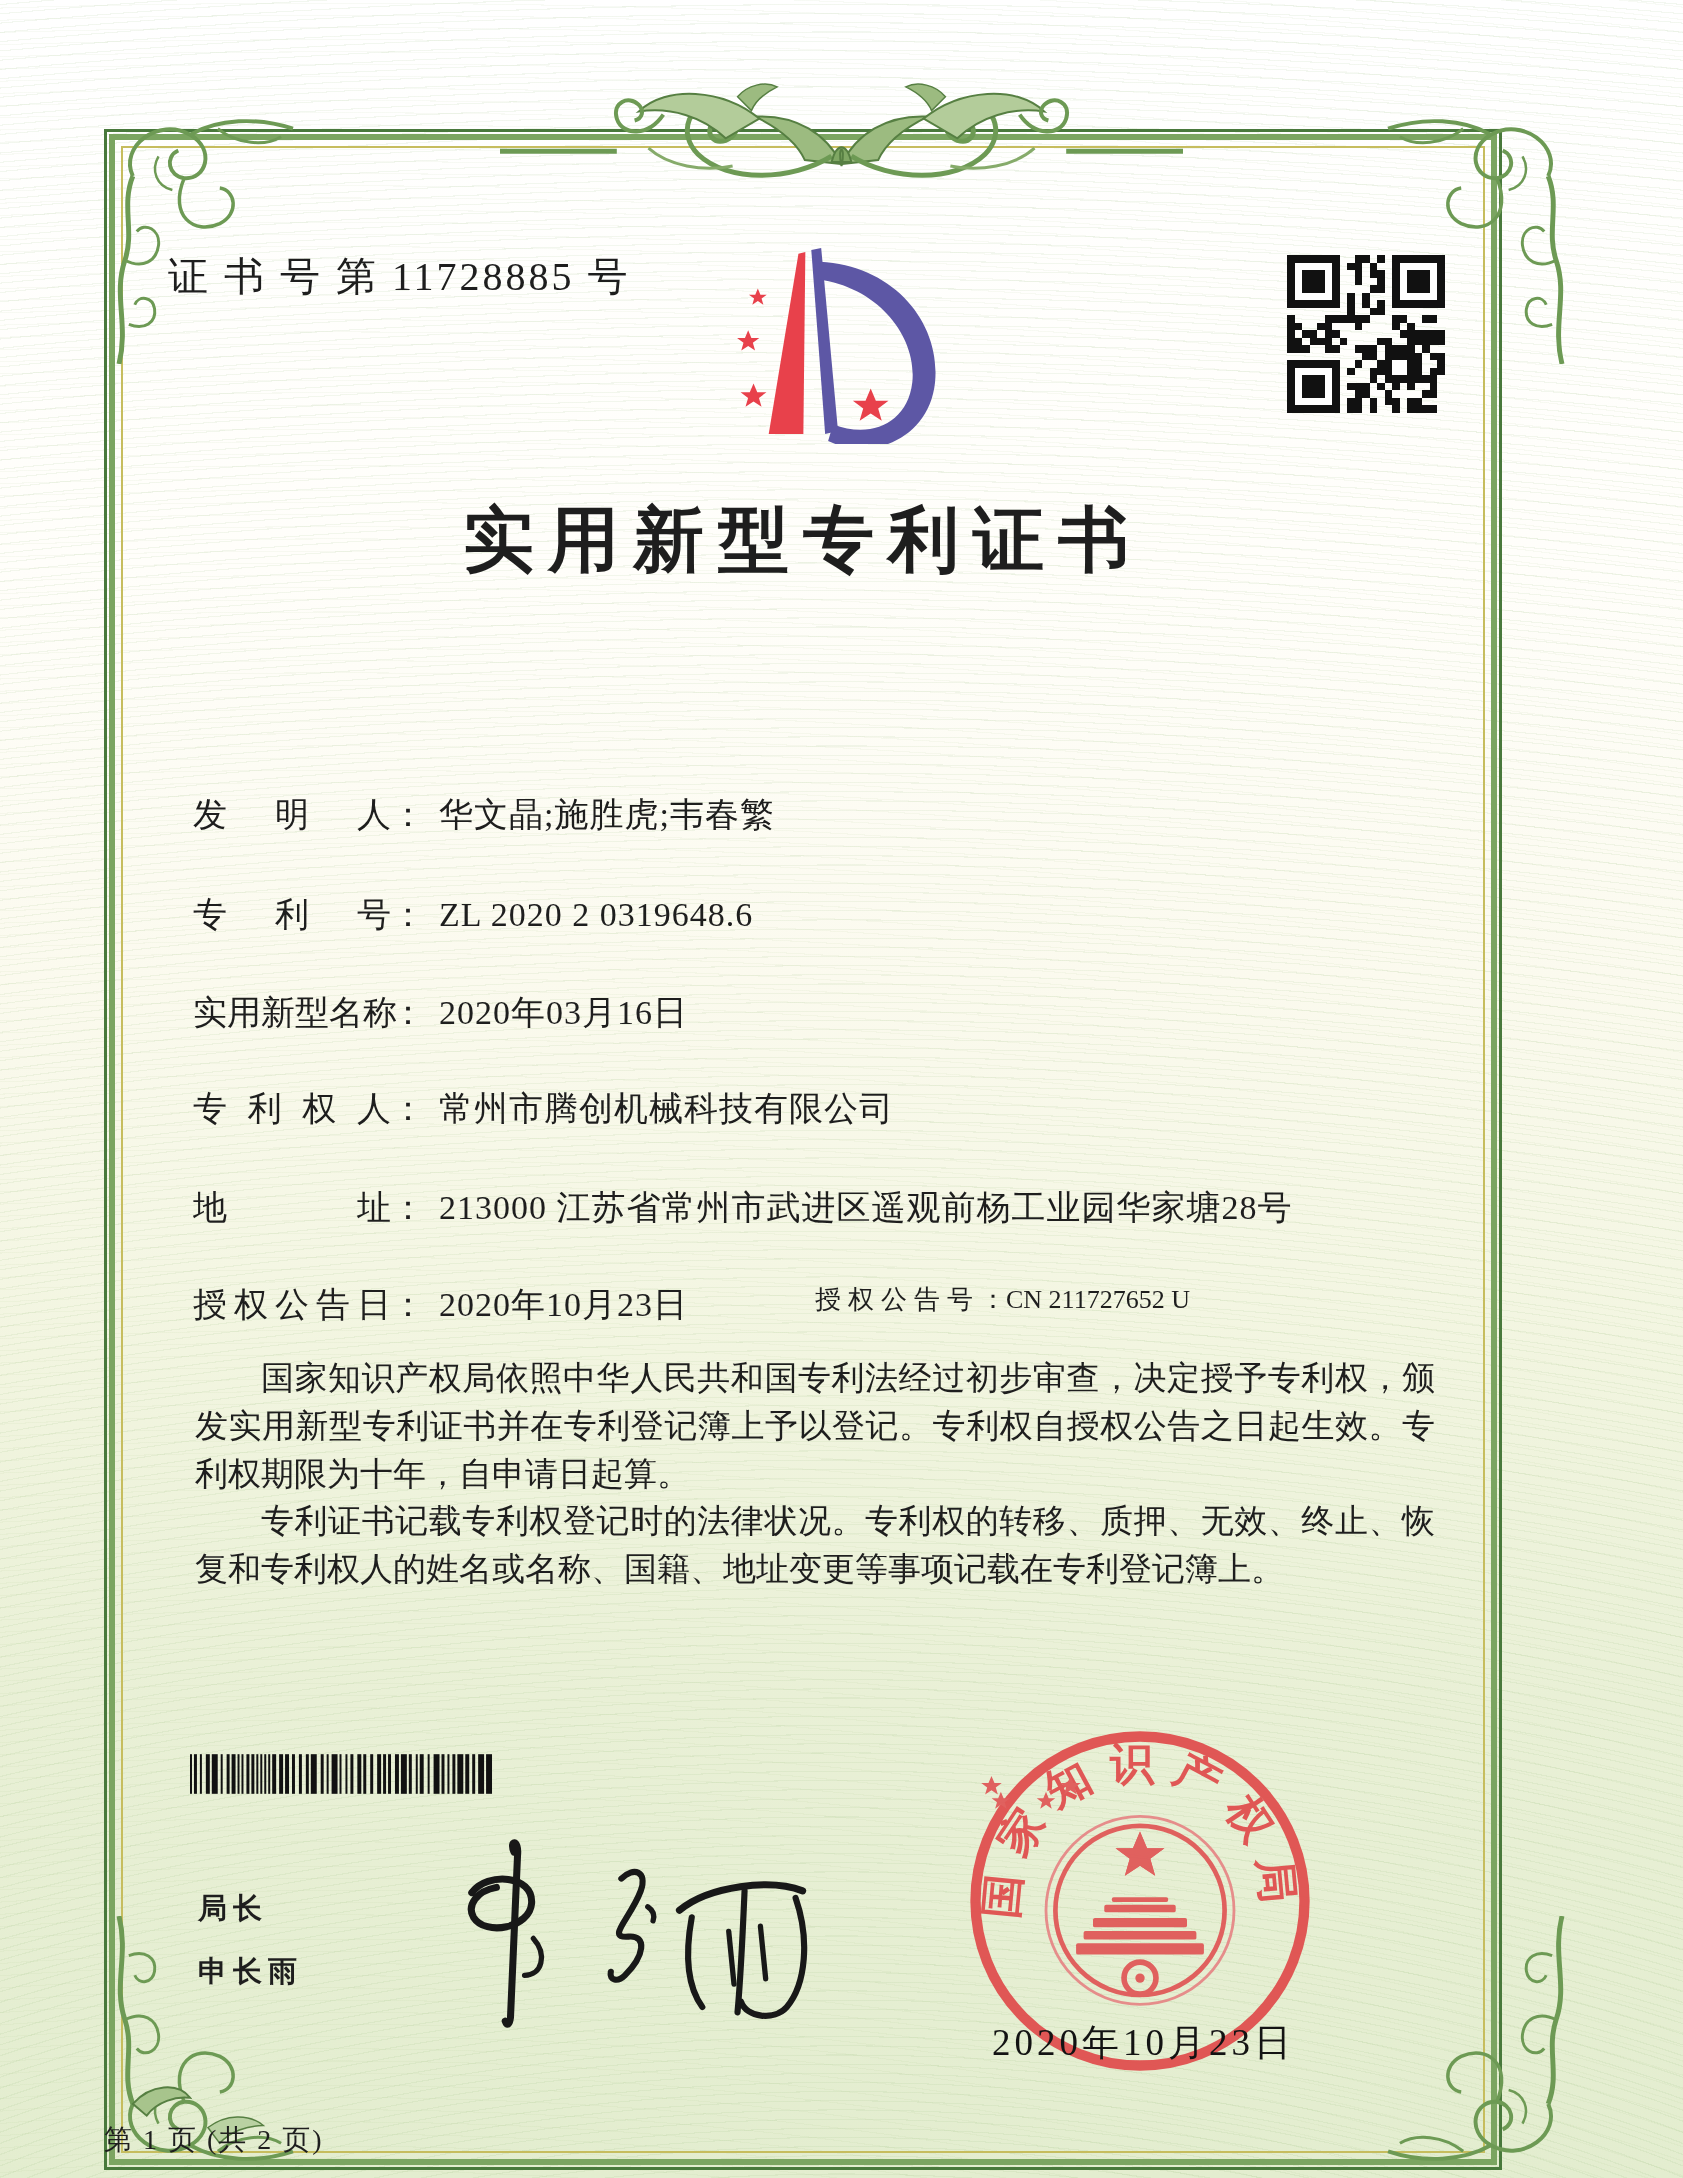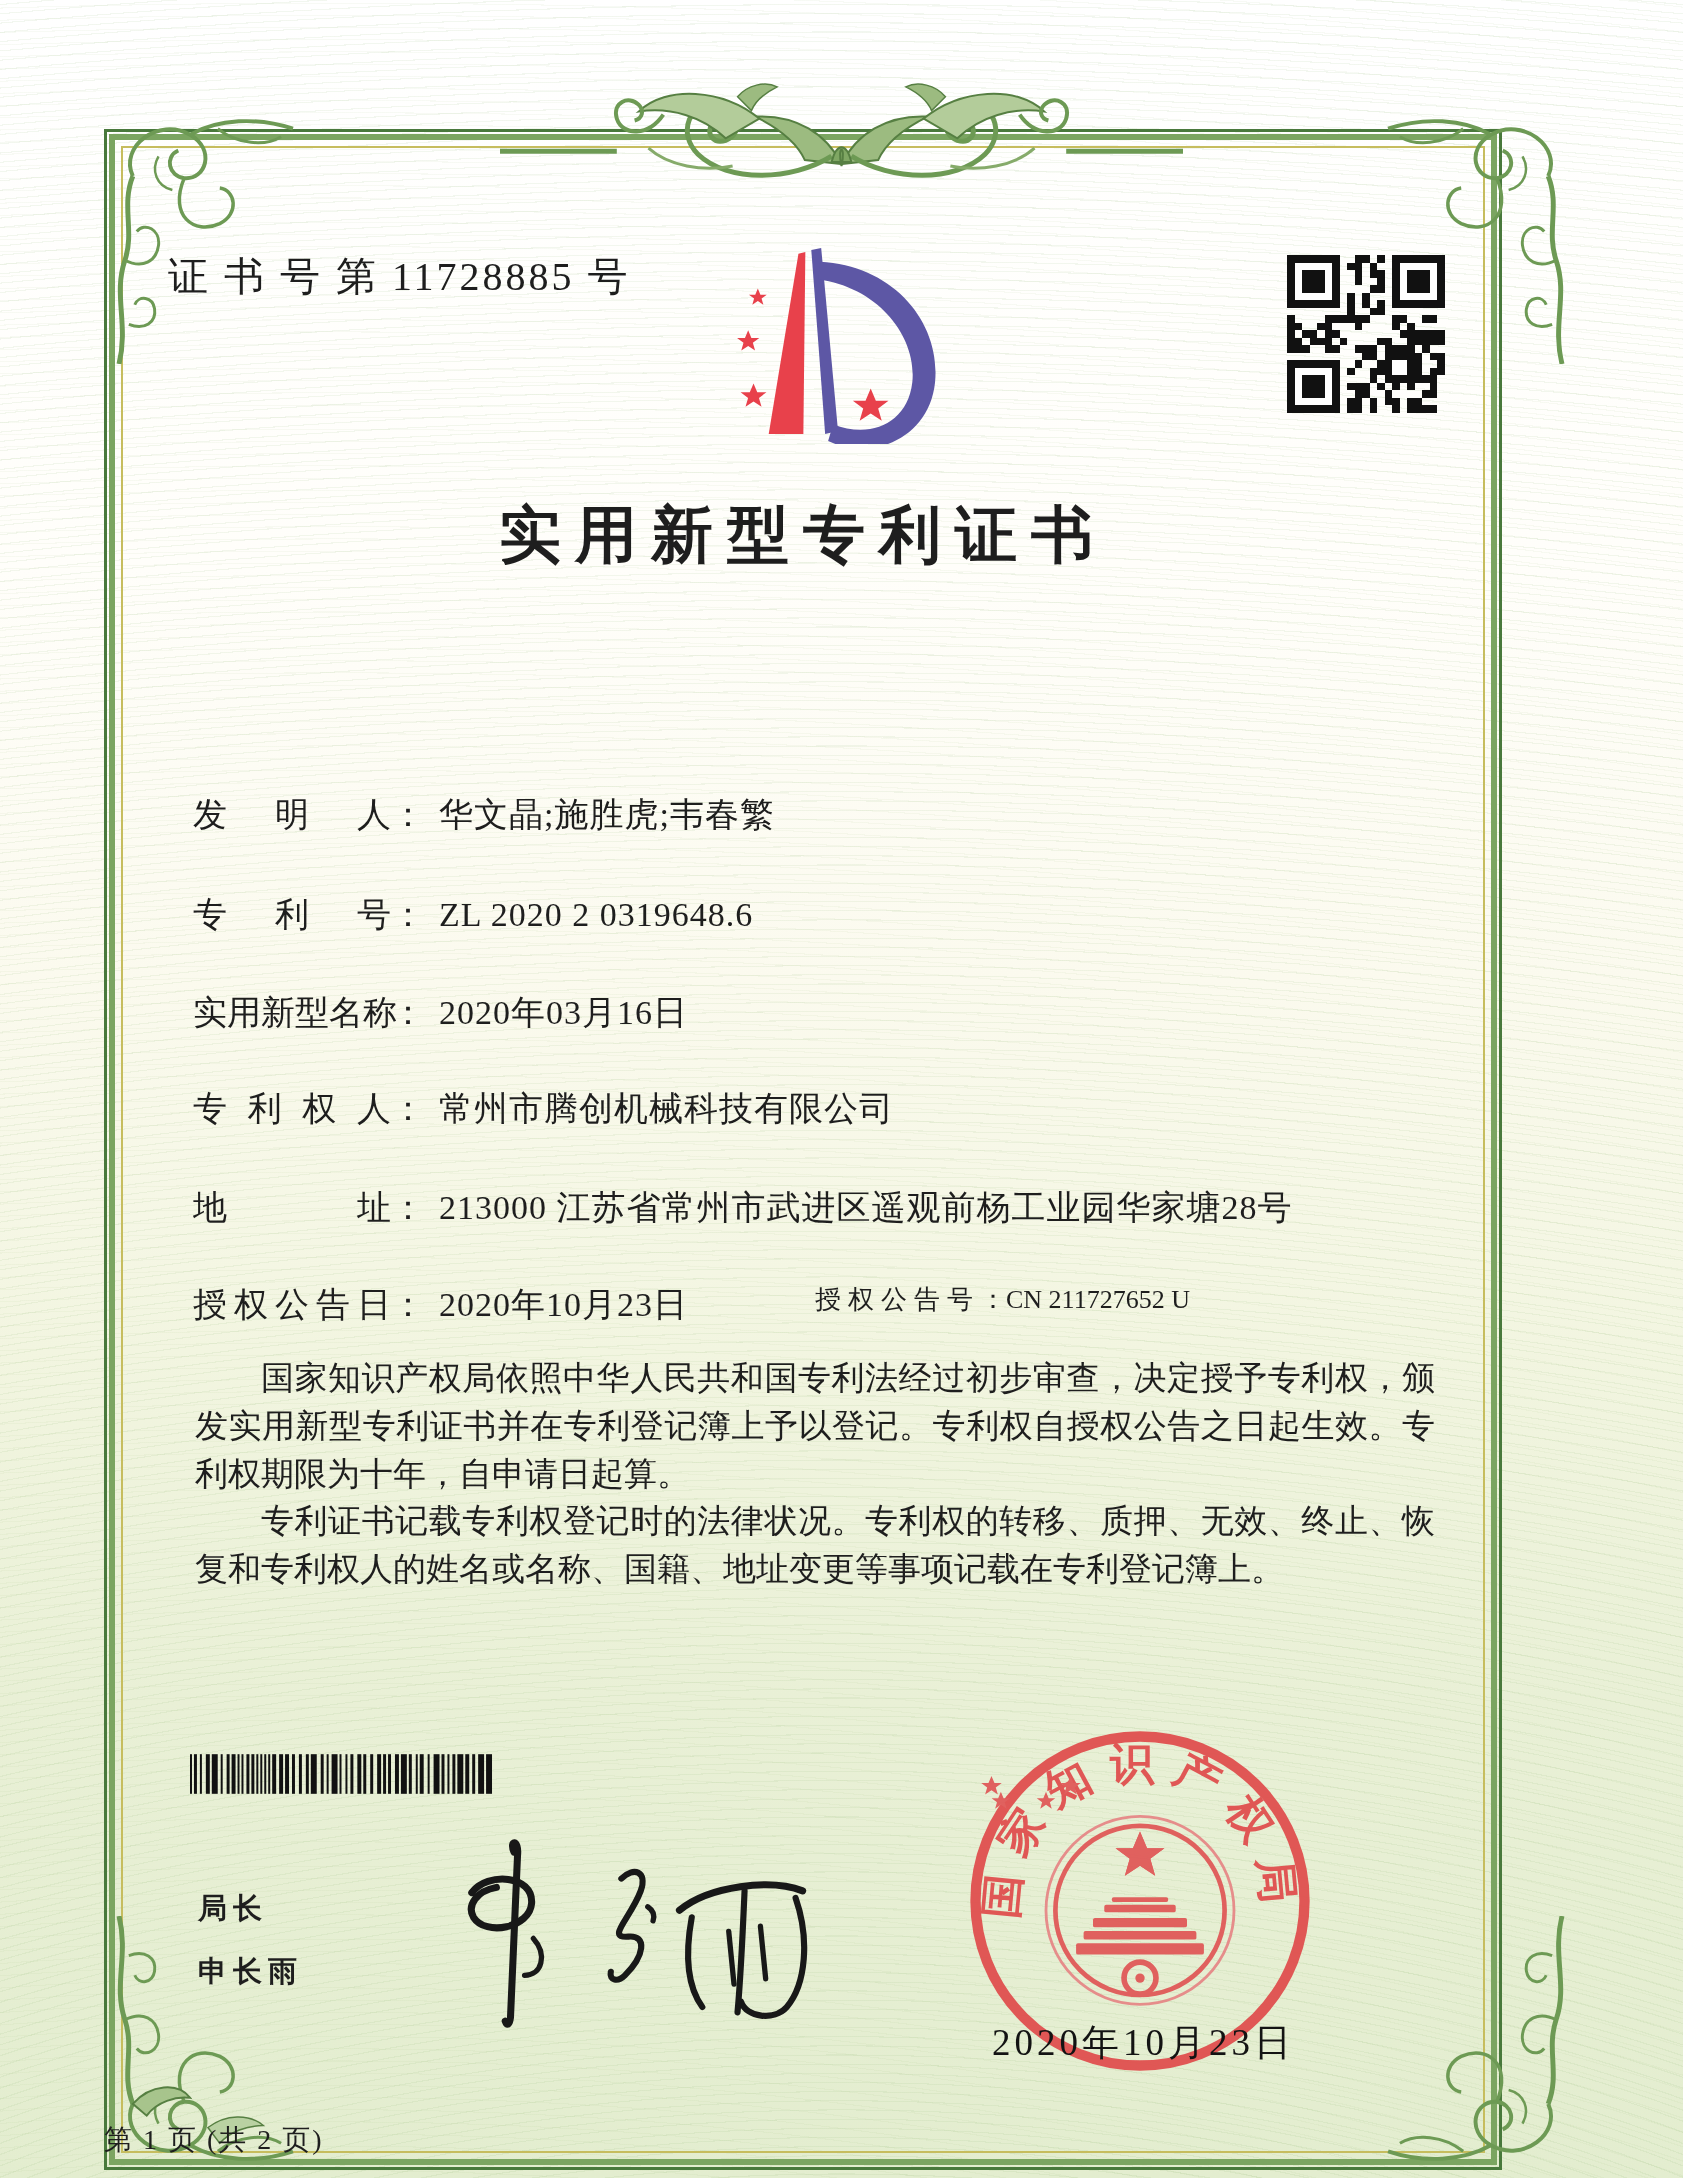--- a/index.html
+++ b/index.html
@@ -13,21 +13,21 @@
   }
   
   .frame-outer{position:absolute;left:104px;top:129px;width:1398px;height:2041px;
     border:3px solid #49793c;box-sizing:border-box;}
   .frame-band{position:absolute;inset:2px;border:6px solid #7ba561;box-sizing:border-box;}
   .frame-goldline{position:absolute;inset:14px;border:2px solid #c6bd5e;box-sizing:border-box;}
   .ornament{position:absolute;pointer-events:none;}
   
   .cert-no{position:absolute;left:168px;top:249px;font-size:40px;letter-spacing:3px;}
   .title{position:absolute;left:104px;top:493px;width:1398px;text-align:center;
-    font-size:62px;font-weight:bold;letter-spacing:14px;}
+    font-size:71px;font-weight:bold;letter-spacing:14px;}
   .row{position:absolute;left:193px;font-size:34px;white-space:nowrap;}
   .row .lbl{display:inline-block;width:198px;text-align:justify;text-align-last:justify;vertical-align:top;}
   .row .colon{display:inline-block;margin-right:14px;}
   .row .val{letter-spacing:1px;}
   .grant-no{position:absolute;left:815px;top:1282px;font-size:26px;white-space:nowrap;}
   .grant-no .lbl2{letter-spacing:7px;}
   .body-par{position:absolute;left:195px;width:1240px;font-size:33px;line-height:48px;
     text-align:justify;text-indent:2em;}
   .officer{position:absolute;left:198px;font-size:29px;font-weight:600;
     font-family:Liberation Mono, monospace;letter-spacing:6px;}

